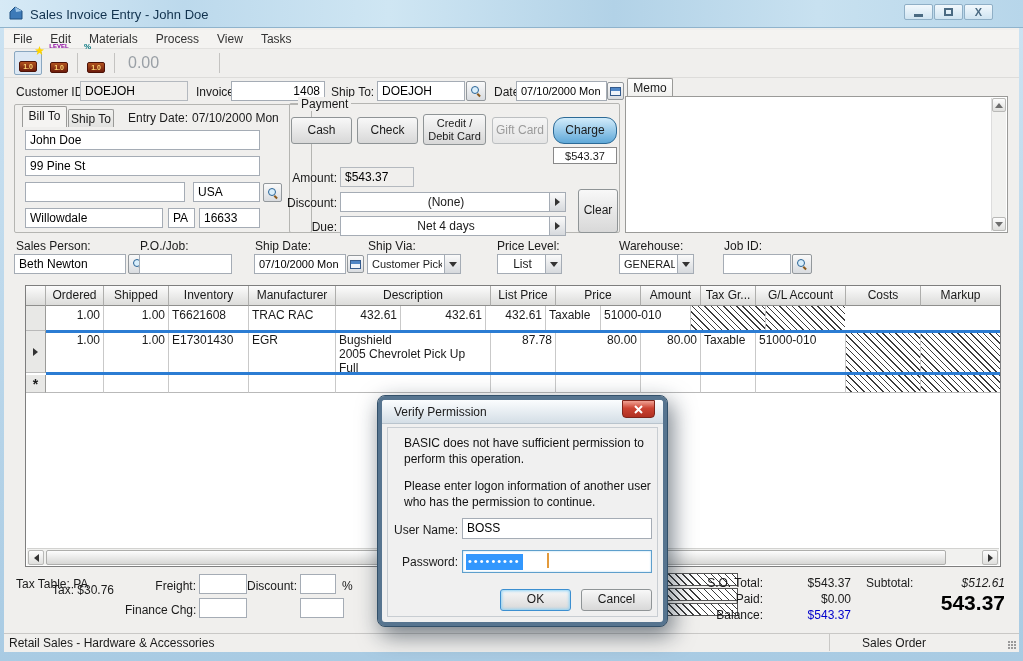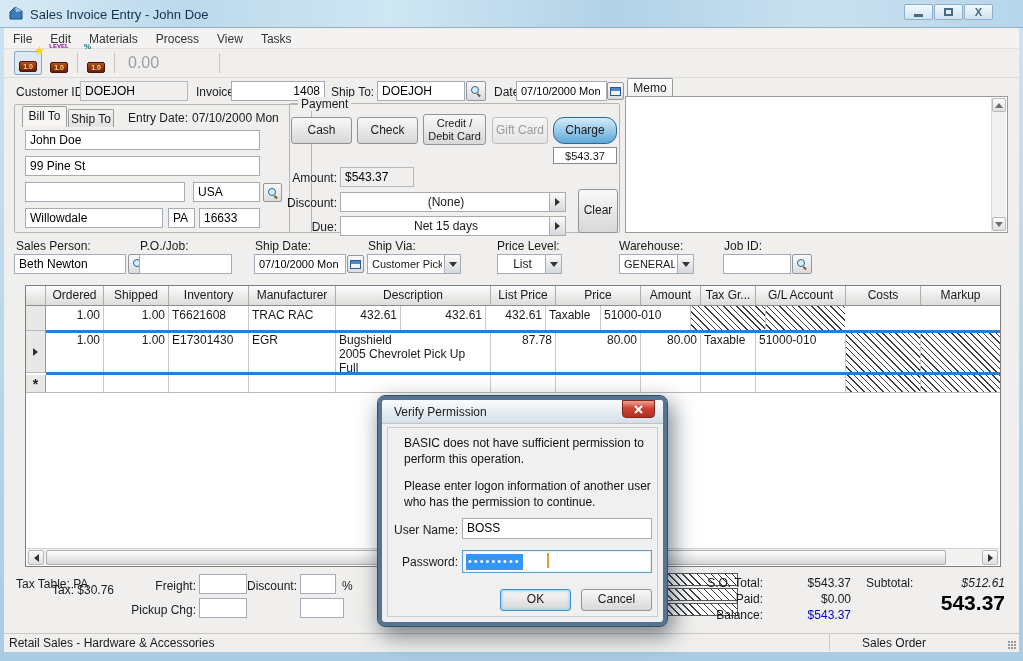--- a/index.html
+++ b/index.html
@@ -252,21 +252,21 @@
   <div class="rofield" style="left:340px; top:167px; width:74px; height:20px;">$543.37</div>
   <div class="lbl lbl-r" style="left:277px; top:196px; width:60px;">Discount:</div>
   <div class="combo" style="left:340px; top:192px; width:226px; height:20px;">
     <span class="cv">(None)</span>
     <span class="cbtn">
         <span class="arr-r"></span>
       </span>
   </div>
   <div class="lbl lbl-r" style="left:287px; top:220px; width:50px;">Due:</div>
   <div class="combo" style="left:340px; top:216px; width:226px; height:20px;">
-    <span class="cv">Net 15  days</span>
+    <span class="cv">Net 4  days</span>
     <span class="cbtn">
         <span class="arr-r"></span>
       </span>
   </div>
   <div class="btn3d" style="left:578px; top:189px; width:40px; height:44px;">Clear</div>
 
   <div class="lbl" style="left:16px; top:239px;">Sales Person:</div>
   <div class="field" style="left:14px; top:254px; width:112px; height:20px;">Beth Newton</div>
   <div class="iconbtn" style="left:128px; top:254px; width:20px; height:20px;">
       <div class="mag"></div>
@@ -384,21 +384,21 @@
     </div>
   </div>
 
   <div class="lbl" style="left:16px; top:577px;">Tax Table: PA</div>
   <div class="lbl" style="left:52px; top:583px;">Tax: $30.76</div>
   <div class="lbl lbl-r" style="left:132px; top:579px; width:64px;">Freight:</div>
   <div class="field" style="left:199px; top:574px; width:48px; height:20px;"></div>
   <div class="lbl lbl-r" style="left:237px; top:579px; width:60px;">Discount:</div>
   <div class="field" style="left:300px; top:574px; width:36px; height:20px;"></div>
   <div class="lbl" style="left:342px; top:579px;">%</div>
-  <div class="lbl lbl-r" style="left:125px; top:603px; width:71px;">Pickup Chg:</div>
+  <div class="lbl lbl-r" style="left:125px; top:603px; width:71px;">Finance Chg:</div>
   <div class="field" style="left:199px; top:598px; width:48px; height:20px;"></div>
   <div class="field" style="left:300px; top:598px; width:44px; height:20px;"></div>
 
   <div class="hbox" style="left:665px; top:573px; width:73px; height:13px;"></div>
   <div class="hbox" style="left:665px; top:588px; width:73px; height:13px;"></div>
   <div class="hbox" style="left:665px; top:603px; width:73px; height:13px;"></div>
 
   <div class="lbl lbl-r" style="left:700px; top:576px; width:63px;">S.O. Total:</div>
   <div class="lbl lbl-r" style="left:795px; top:576px; width:56px;">$543.37</div>
   <div class="lbl lbl-r" style="left:700px; top:592px; width:63px;">Paid:</div>

